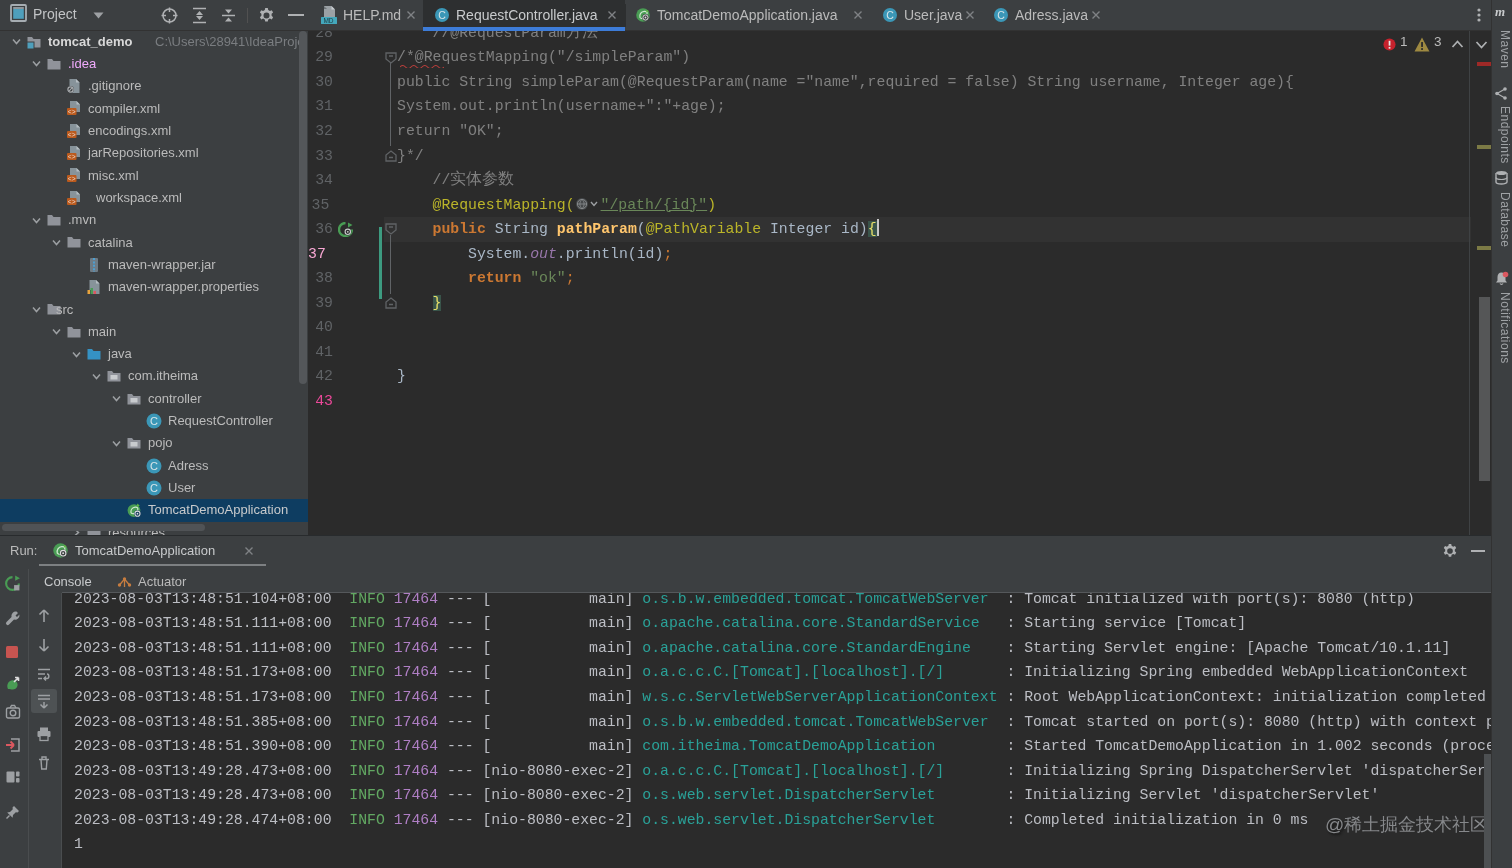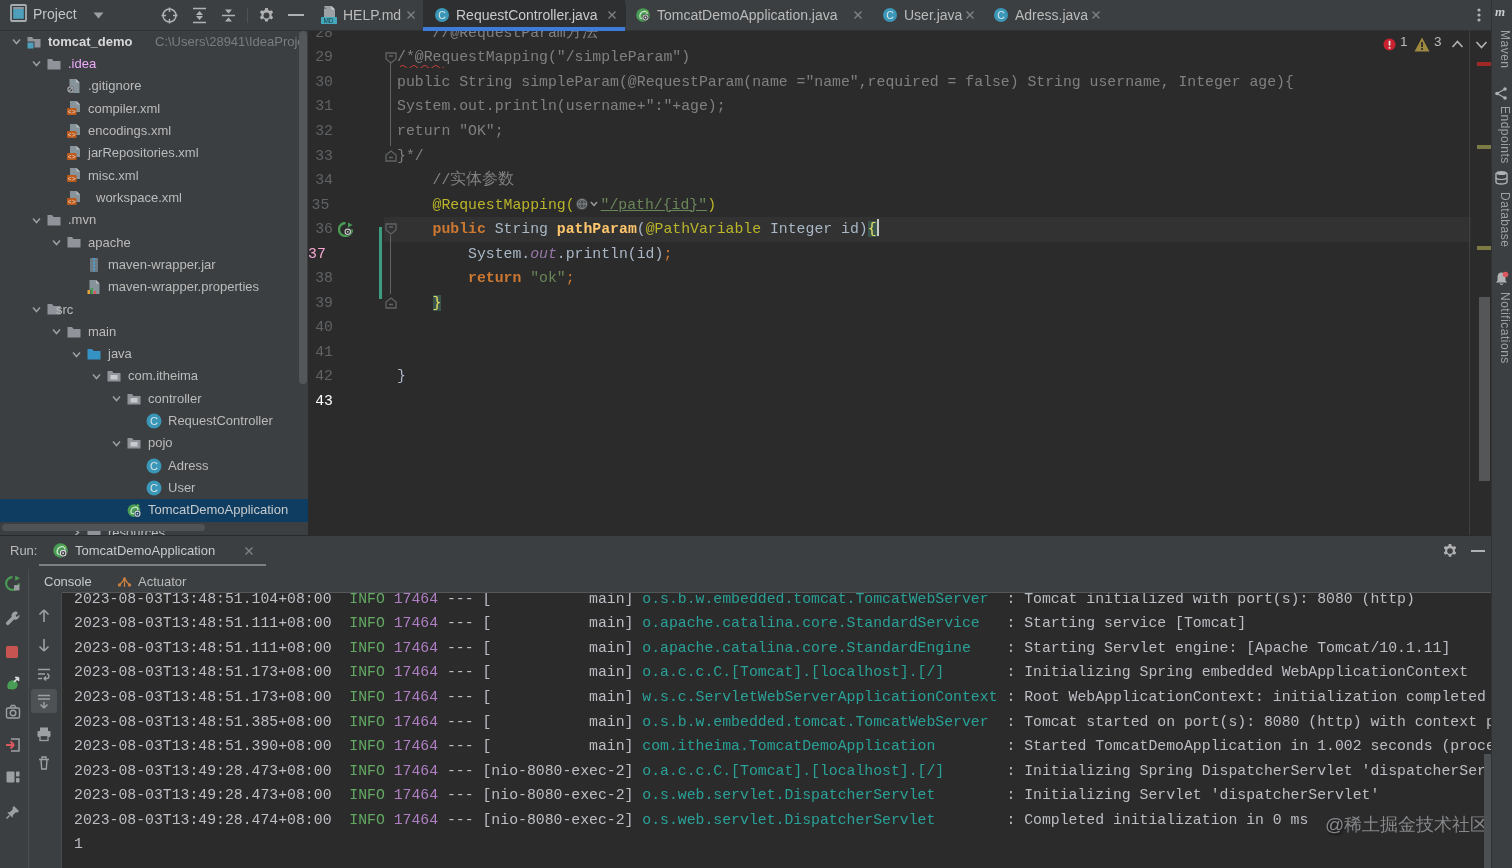--- a/index.html
+++ b/index.html
@@ -224,21 +224,21 @@
 <div class="ic" style="left:51px;top:205.96999999999997px">
       <svg width="11" height="11" viewBox="0 0 11 11">
         <path d="M2 3.5 L5.5 7.5 L9 3.5" fill="none" stroke="#9da0a3" stroke-width="1.5"></path>
       </svg>
     </div>
 <div class="ic" style="left:66px;top:203.46999999999997px">
       <svg width="16" height="16" viewBox="0 0 16 16">
         <path d="M1.5 3 H6 L7.5 5 H14.5 V13.5 H1.5 Z" fill="#90939a"></path>
       </svg>
     </div>
-<div class="row" style="left:88px;top:200.5px;font-weight:normal;color:#bbbbbb">apache</div>
+<div class="row" style="left:88px;top:200.5px;font-weight:normal;color:#bbbbbb">catalina</div>
 <div class="ic" style="left:86px;top:225.79999999999998px">
       <svg width="16" height="16" viewBox="0 0 16 16">
         <rect x="4" y="1" width="8" height="14" rx="1" fill="#6e7b85"></rect>
         <path d="M8 1 V15" stroke="#4d9fd2" stroke-width="2" stroke-dasharray="2 1.4"></path>
       </svg>
     </div>
 <div class="row" style="left:108px;top:222.8px;font-weight:normal;color:#bbbbbb">maven-wrapper.jar</div>
 <div class="ic" style="left:86px;top:248.13px">
       <svg width="16" height="16" viewBox="0 0 16 16">
         <path d="M3.5 1 H10 L13.5 4.5 V15 H6 V11 H3.5 Z" fill="#87939a"></path>
@@ -375,21 +375,21 @@
 <pre class="ic" style="left:0;top:112.5px;width:25px;text-align:right;line-height:24.55px;color:#606366">33</pre>
 <pre class="ic" style="left:0;top:137.0px;width:25px;text-align:right;line-height:24.55px;color:#606366">34</pre>
 <pre class="ic" style="left:0;top:161.6px;width:25px;text-align:center;line-height:24.55px;color:#606366">35</pre>
 <pre class="ic" style="left:0;top:186.1px;width:25px;text-align:right;line-height:24.55px;color:#606366">36</pre>
 <pre class="ic" style="left:0;top:210.7px;width:25px;text-align:left;line-height:24.55px;color:#f9a8d4">37</pre>
 <pre class="ic" style="left:0;top:235.2px;width:25px;text-align:right;line-height:24.55px;color:#606366">38</pre>
 <pre class="ic" style="left:0;top:259.8px;width:25px;text-align:right;line-height:24.55px;color:#606366">39</pre>
 <pre class="ic" style="left:0;top:284.3px;width:25px;text-align:right;line-height:24.55px;color:#606366">40</pre>
 <pre class="ic" style="left:0;top:308.9px;width:25px;text-align:right;line-height:24.55px;color:#606366">41</pre>
 <pre class="ic" style="left:0;top:333.4px;width:25px;text-align:right;line-height:24.55px;color:#606366">42</pre>
-<pre class="ic" style="left:0;top:358.0px;width:25px;text-align:right;line-height:24.55px;color:#ffffff">43</pre>
+<pre class="ic" style="left:0;top:358.0px;width:25px;text-align:right;line-height:24.55px;color:#ec4899">43</pre>
 <div class="ic" style="left:71px;top:196.1px;width:2.5px;height:72.4px;background:#3d9b80"></div>
 <div class="ic" style="left:82px;top:32.3px;width:1px;height:83px;background:#606366"></div>
 <div class="ic" style="left:82px;top:204.1px;width:1px;height:59px;background:#606366"></div>
 <div class="ic" style="left:77px;top:20.6px">
       <svg width="12" height="12" viewBox="0 0 12 12">
         <path d="M1 1 H11 V7 L6 11 L1 7 Z M4 4 H8" fill="none" stroke="#606366" stroke-width="1.3"></path>
       </svg>
     </div>
 <div class="ic" style="left:77px;top:118.8px">
       <svg width="12" height="12" viewBox="0 0 12 12">

